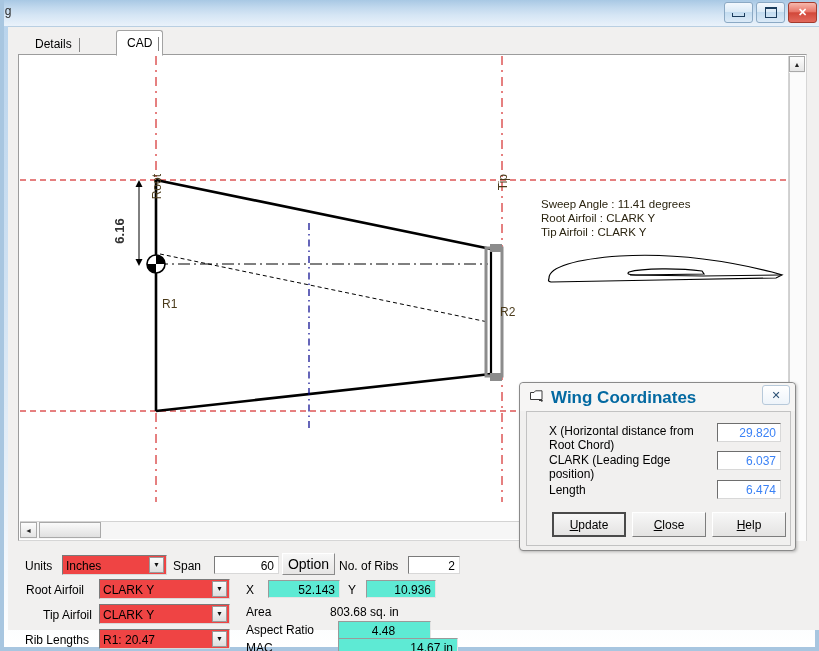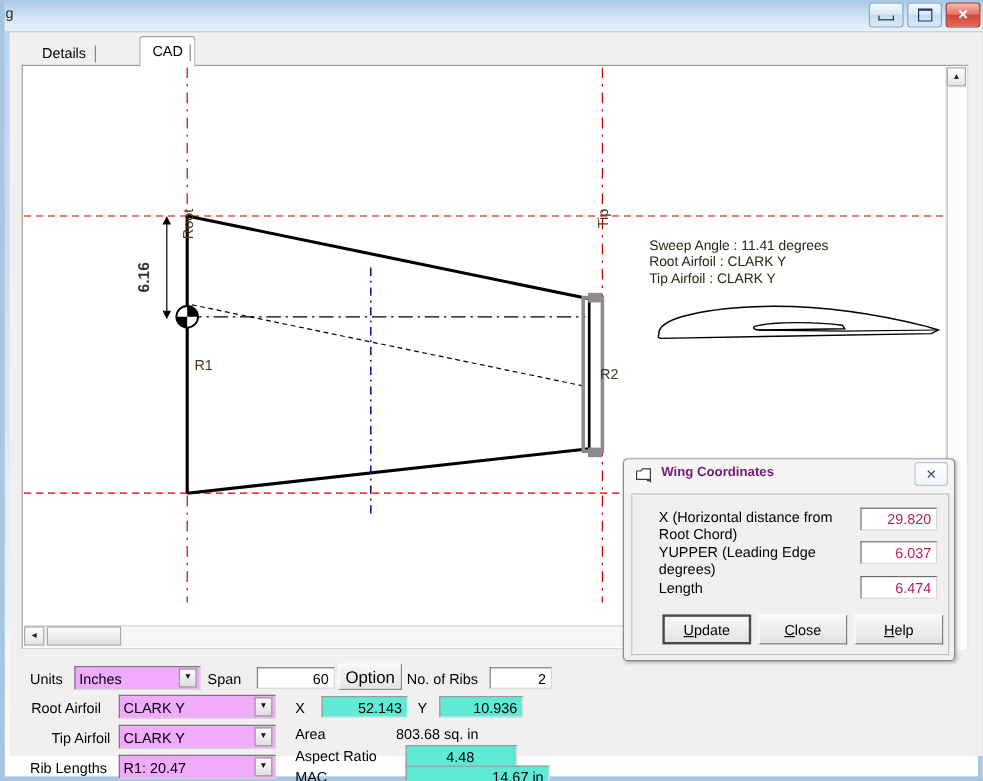--- a/index.html
+++ b/index.html
@@ -235,21 +235,21 @@
   .fld.ro {
     background: #5eead4;
     border: 1px solid #9a9a9a;
     border-right-color: #e4e4e4;
     border-bottom-color: #e4e4e4;
   }
   .combo {
     position: absolute;
     box-sizing: border-box;
     height: 20px;
-    background: #f0abfc;
+    background: #ef4444;
     border: 1px solid #7a7a7a;
     border-right-color: #d8d8d8;
     border-bottom-color: #d8d8d8;
     font-size: 12px;
     color: #000;
     padding: 2px 20px 0 3px;
     line-height: 16px;
     white-space: nowrap;
     overflow: hidden;
     cursor: default;
@@ -298,22 +298,22 @@
     border-top-right-radius: 4px;
   }
   .dlg-icon {
     position: absolute;
     left: 10px; top: 7px;
     width: 14px; height: 13px;
   }
   .dlg-title-text {
     position: absolute;
     left: 31px; top: 5px;
-    font-size: 11px;
-    color: #701a75;
+    font-size: 17px;
+    color: #0369a1;
     font-weight: bold;
     white-space: nowrap;
   }
   .dlg-close {
     position: absolute;
     right: 5px; top: 2px;
     width: 28px; height: 20px;
     box-sizing: border-box;
     background: linear-gradient(to bottom,#ffffff,#eef4fa);
     border: 1px solid #b7c9da;
@@ -342,21 +342,21 @@
     box-sizing: border-box;
     width: 64px; height: 19px;
     background: #ffffff;
     border: 1px solid #6e6e6e;
     border-right-color: #d8d8d8;
     border-bottom-color: #d8d8d8;
     font-size: 12px;
     text-align: right;
     padding: 1px 4px 0 0;
     line-height: 16px;
-    color: #be185d;
+    color: #3b82f6;
   }
   .dlg-btn {
     position: absolute;
     box-sizing: border-box;
     width: 74px; height: 25px;
     background: linear-gradient(to bottom,#f7f7f7,#e4e3e2);
     border: 1px solid #7d7d7d;
     border-top-color: #ffffff;
     border-left-color: #ffffff;
     font-size: 12px;
@@ -532,21 +532,21 @@
             <path d="M0.5 2.5 L4 2.5 L5.5 0.8 L12 0.8 L12 9.5 L0.5 9.5 Z" fill="#ffffff" stroke="#3c3c3c" stroke-width="1"></path>
             <path d="M9 10.5 L12.5 10.5 M12.5 10.5 L11.5 12" stroke="#3c3c3c" stroke-width="1" fill="none"></path>
           </svg>
           <div class="dlg-title-text">Wing Coordinates</div>
           <div class="dlg-close">✕</div>
         </div>
         <div class="dlg-body">
           <div class="dlg-lbl" style="left:22px; top:12px;">X (Horizontal distance from Root Chord)</div>
           <div class="dlg-fld" style="left:190px; top:11px;">29.820</div>
 
-          <div class="dlg-lbl" style="left:22px; top:41px;">YUPPER (Leading Edge degrees)</div>
+          <div class="dlg-lbl" style="left:22px; top:41px;">CLARK (Leading Edge position)</div>
           <div class="dlg-fld" style="left:190px; top:39px;">6.037</div>
 
           <div class="dlg-lbl" style="left:22px; top:71px;">Length</div>
           <div class="dlg-fld" style="left:190px; top:68px;">6.474</div>
 
           <div class="dlg-btn default" style="left:25px; top:100px;">
             <span class="udl">U</span>
               <span>pdate</span>
           </div>
           <div class="dlg-btn" style="left:105px; top:100px;">

